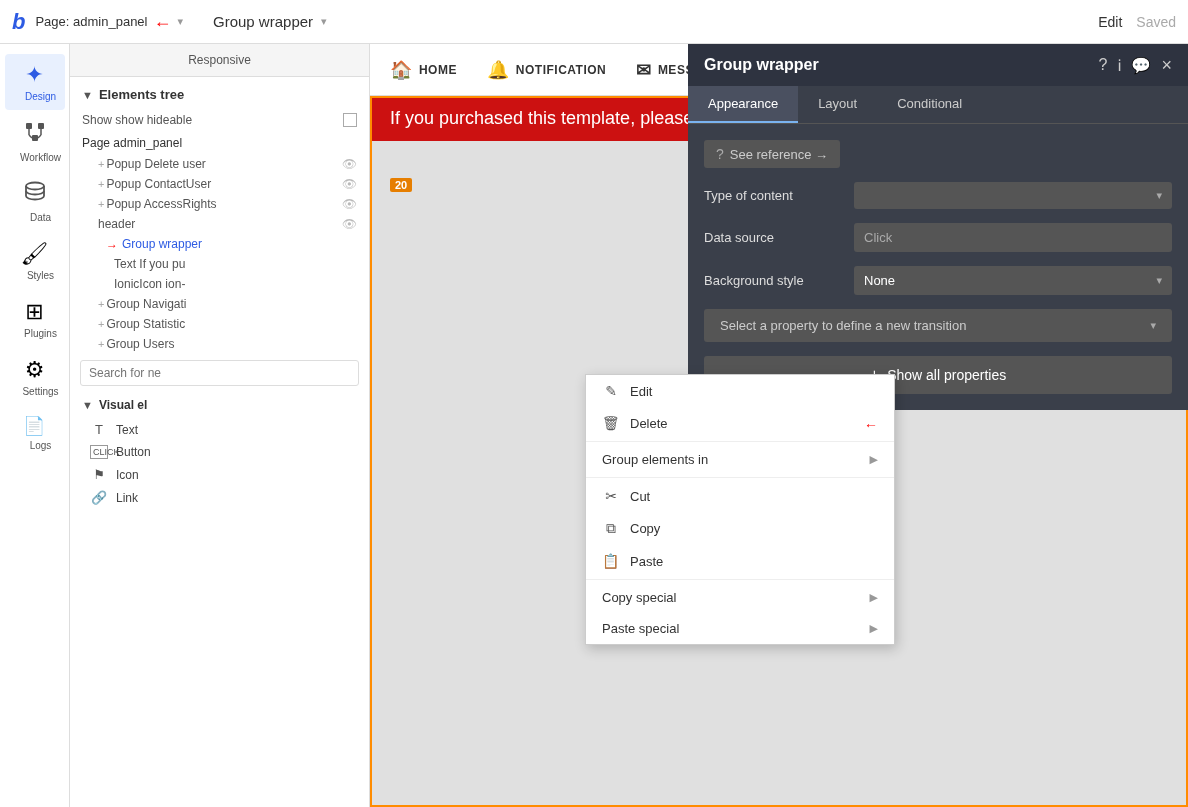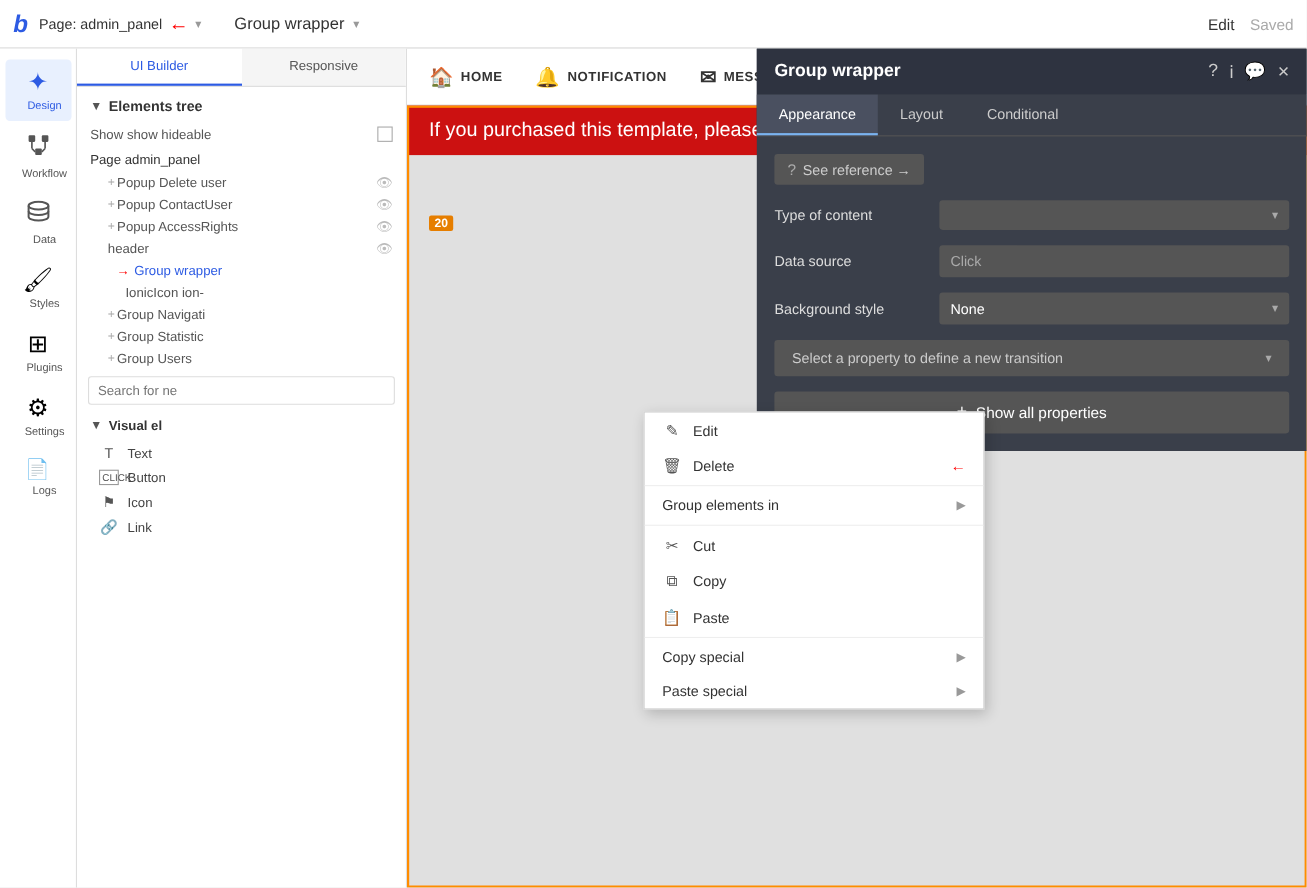--- a/index.html
+++ b/index.html
@@ -417,21 +417,20 @@
       <span class="icon-label">Settings</span>
     </div>
     <div class="sidebar-icon-item">
       <span class="icon-shape" style="font-size:18px;">📄</span>
       <span class="icon-label">Logs</span>
     </div>
   </div>
 
   <div id="elements-panel">
     <div id="panel-tabs">
-      <div class="panel-tab active">UI Builder</div>
       <div class="panel-tab">Responsive</div>
     </div>
     <div id="elements-content">
       <div class="elements-tree-header">
         <span class="tree-toggle">▼</span>
         <span>Elements tree</span>
       </div>
       <div class="show-hideable-row">
         <span>Show show hideable</span>
         <span class="checkbox-box"></span>
@@ -456,20 +455,23 @@
       </div>
       <div class="tree-item indent1">
         <span>header</span>
         <span class="eye-icon">👁</span>
       </div>
       <div class="tree-item indent2 active">
         <span class="red-arrow">→</span>
         <span style="color:#2d5be3;">Group wrapper</span>
       </div>
       <div class="tree-item indent3">
+        <span>Text If you pu</span>
+      </div>
+      <div class="tree-item indent3">
         <span>IonicIcon ion-</span>
       </div>
       <div class="tree-item indent1">
         <span class="item-prefix">+</span>
         <span>Group Navigati</span>
       </div>
       <div class="tree-item indent1">
         <span class="item-prefix">+</span>
         <span>Group Statistic</span>
       </div>
@@ -515,21 +517,21 @@
         <span>NOTIFICATION</span>
       </div>
       <div class="nav-item">
         <span class="nav-icon">✉</span>
         <span>MESSAGES</span>
       </div>
     </div>
 
     <div style="position:absolute;top:60px;left:30px;color:red;font-size:22px;font-weight:bold;pointer-events:none;">→</div>
 
-    <div class="number-badge" style="top:152px;left:20px;">20</div>
+    <div class="number-badge" style="top:134px;left:20px;">20</div>
 
     <div id="canvas-banner">
       <span>If you purchased this template, please c</span>
     </div>
 
     <div class="canvas-orange-border" style="top:52px;left:0;right:0;bottom:0;"></div>
 
     <div id="context-menu">
       <div class="ctx-item">
         <span class="ctx-icon">✎</span>

